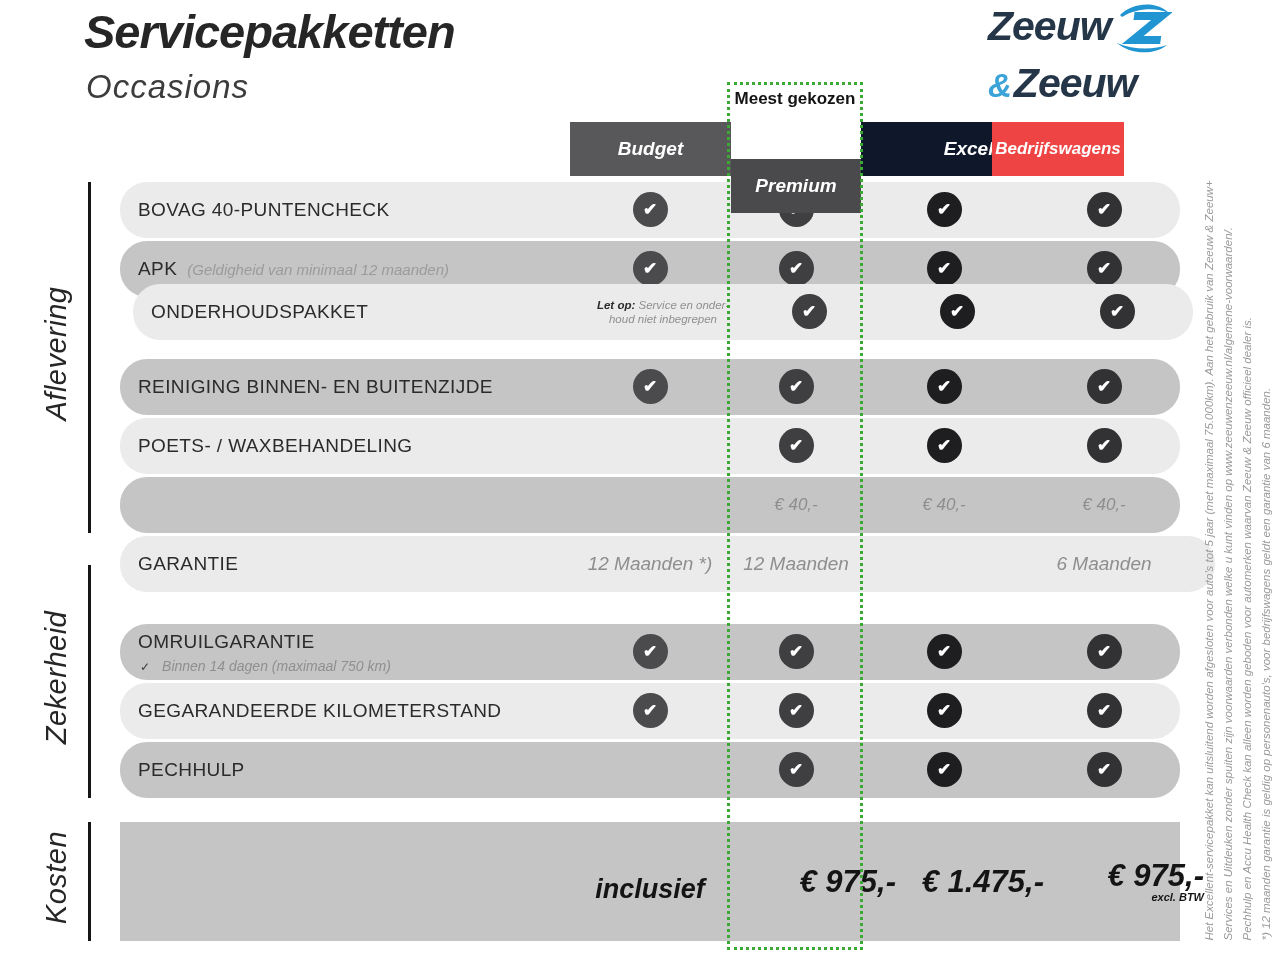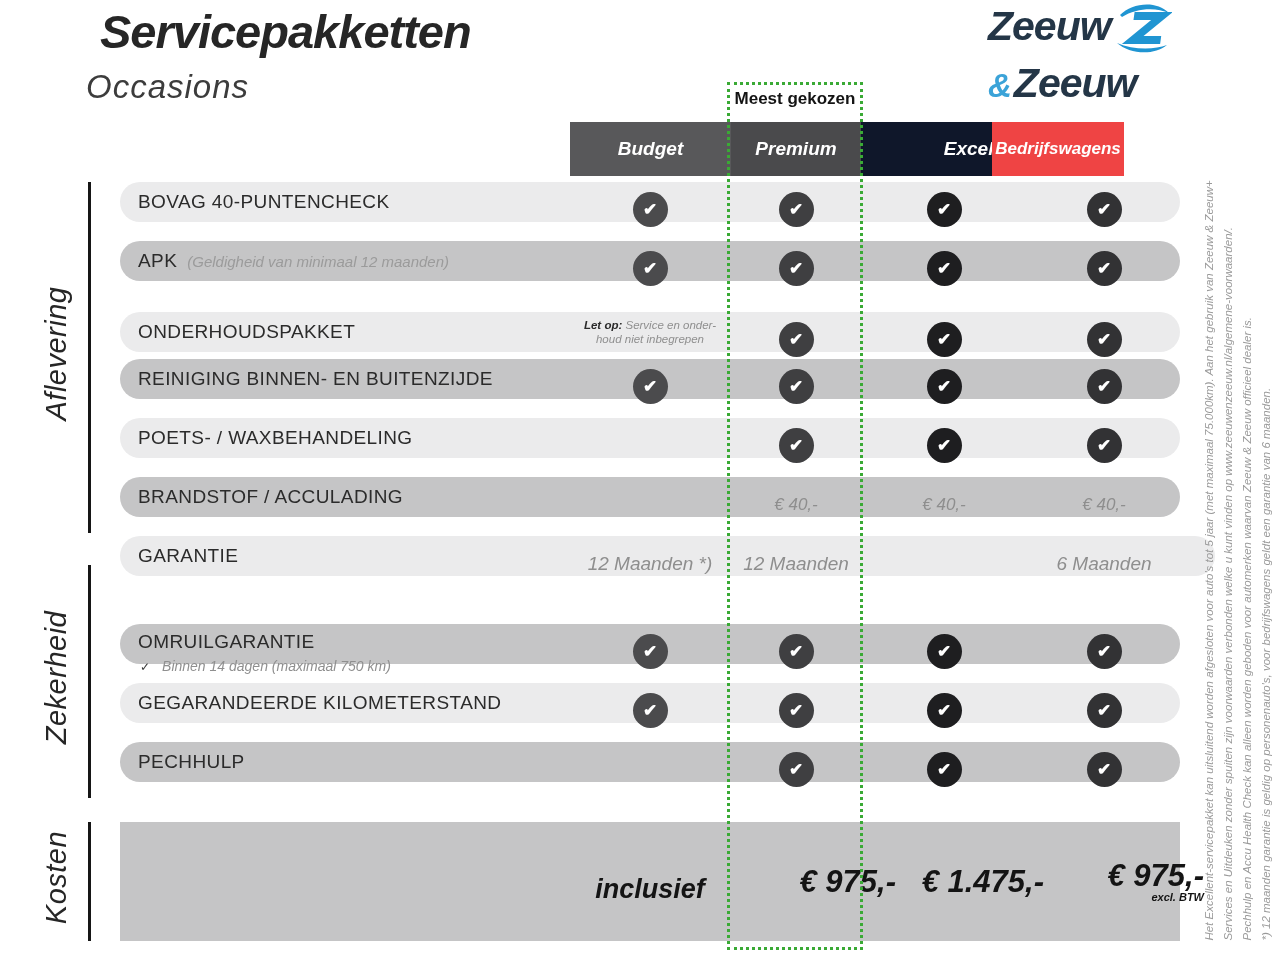--- a/index.html
+++ b/index.html
@@ -1,21 +1,21 @@
 <!DOCTYPE html>
 <html><head>
 <meta charset="utf-8">
 <style>
   html,body{margin:0;padding:0;background:#fff;}
   body{width:1280px;height:960px;overflow:hidden;font-family:"Liberation Sans",sans-serif;}
   .page{position:relative;width:1280px;height:960px;background:#fff;}
 
   
   .title{position:absolute;left:84px;top:4px;font-size:47px;font-weight:800;font-style:italic;
-         color:#262626;letter-spacing:-1px;margin-left:16px;}
+         color:#262626;letter-spacing:-1px;}
   .subtitle{position:absolute;left:86px;top:68px;font-size:33px;font-style:italic;font-weight:400;
             color:#3c3c3c;letter-spacing:1px;}
 
   
   .logo{position:absolute;left:988px;top:6px;font-style:italic;line-height:1;}
   .logo-row{display:flex;align-items:flex-start;text-align:center;}
   .logo .w{font-size:41px;font-weight:800;color:#243647;letter-spacing:-1px;}
   .logo .amp{font-size:33px;font-weight:700;color:#3ba3d8;margin-right:2px;position:relative;top:6px;}
   .logo-icon{margin-left:3px;position:relative;top:-4px;}
   .logo-row2{margin-top:2px;}
@@ -24,21 +24,21 @@
   .hlbox{position:absolute;left:727px;top:82px;width:136px;height:868px;
          border:3px dotted #3aaa35;box-sizing:border-box;z-index:40;pointer-events:none;}
   .badge{position:absolute;left:727px;top:89px;width:136px;text-align:center;z-index:41;
          font-size:17px;font-weight:700;color:#141414;}
 
   
   .colhead{position:absolute;top:122px;height:54px;display:flex;align-items:center;justify-content:center;
            color:#fff;font-weight:700;font-style:italic;font-size:19px;z-index:5;}
 
   
-  .row{position:absolute;left:120px;width:1060px;height:40px;border-radius:27px;}
+  .row{position:absolute;left:120px;width:1060px;height:56px;border-radius:27px;}
   .row.light{background:#ebebec;}
   .row.dark{background:#c5c5c6;}
   .row-label{position:absolute;left:18px;top:50%;transform:translateY(-50%);
              font-size:19px;color:#2b2b2b;letter-spacing:0.4px;white-space:nowrap;}
   .row-label.two{top:7px;transform:none;}
   .sub-inline{font-style:italic;color:#9b9b9b;font-size:15px;margin-left:10px;letter-spacing:0;}
   .sub-below{margin-top:5px;font-size:14px;font-style:italic;color:#8f8f8f;letter-spacing:0;}
   .sub-below .pfx{font-style:normal;color:#3c3c3c;font-size:12px;margin-right:12px;margin-left:2px;}
 
   .check{position:absolute;width:35px;height:35px;border-radius:50%;top:10px;
@@ -94,61 +94,60 @@
       <span class="amp">&amp;</span>
       <span class="w">Zeeuw</span>
     </div>
   </div>
 
   <div class="badge">Meest gekozen</div>
   <div class="hlbox"></div>
 
   <div id="colheads">
       <div class="colhead" style="left: 570px; width: 161px; background: rgb(88, 88, 90);">Budget</div>
-      <div class="colhead" style="left: 731px; width: 130px; background: rgb(74, 74, 76);">Premium</div>
+      <div class="colhead" style="left: 731px; width: 130px; background: rgb(74, 74, 76); margin-top: 37px;">Premium</div>
       <div class="colhead" style="left: 861px; width: 167px; background: #0f172a; padding-left: 41px;">Excellent</div>
       <div class="colhead" style="left: 992px; width: 132px; background: #ef4444; font-size: 17px;">Bedrijfswagens</div>
     </div>
   <div id="rows">
       <div class="row light" style="top: 182px;">
         <div class="row-label">BOVAG 40-PUNTENCHECK</div>
         <div class="check" style="left: 512.5px; background: rgb(75, 75, 77);">✔</div>
         <div class="check" style="left: 658.5px; background: rgb(63, 63, 65);">✔</div>
         <div class="check" style="left: 806.5px; background: rgb(30, 30, 32);">✔</div>
         <div class="check" style="left: 966.5px; background: rgb(50, 50, 52);">✔</div>
       </div>
       <div class="row dark" style="top: 241px;">
         <div class="row-label">APK<span class="sub-inline">(Geldigheid van minimaal 12 maanden)</span></div>
         <div class="check" style="left: 512.5px; background: rgb(75, 75, 77);">✔</div>
         <div class="check" style="left: 658.5px; background: rgb(63, 63, 65);">✔</div>
         <div class="check" style="left: 806.5px; background: rgb(30, 30, 32);">✔</div>
         <div class="check" style="left: 966.5px; background: rgb(50, 50, 52);">✔</div>
       </div>
-      <div class="row light" style="top: 312px;">
+      <div class="row light" style="top: 284px; margin-left: 13px;">
         <div class="row-label">ONDERHOUDSPAKKET</div>
         <div class="note" style="left: 442px;"><b>Let op:</b> Service en onder-<br>houd niet inbegrepen</div>
         <div class="check" style="left: 658.5px; background: rgb(63, 63, 65);">✔</div>
         <div class="check" style="left: 806.5px; background: rgb(30, 30, 32);">✔</div>
         <div class="check" style="left: 966.5px; background: rgb(50, 50, 52);">✔</div>
       </div>
       <div class="row dark" style="top: 359px;">
         <div class="row-label">REINIGING BINNEN- EN BUITENZIJDE</div>
         <div class="check" style="left: 512.5px; background: rgb(75, 75, 77);">✔</div>
         <div class="check" style="left: 658.5px; background: rgb(63, 63, 65);">✔</div>
         <div class="check" style="left: 806.5px; background: rgb(30, 30, 32);">✔</div>
         <div class="check" style="left: 966.5px; background: rgb(50, 50, 52);">✔</div>
       </div>
       <div class="row light" style="top: 418px;">
         <div class="row-label">POETS- / WAXBEHANDELING</div>
         <div class="check" style="left: 658.5px; background: rgb(63, 63, 65);">✔</div>
         <div class="check" style="left: 806.5px; background: rgb(30, 30, 32);">✔</div>
         <div class="check" style="left: 966.5px; background: rgb(50, 50, 52);">✔</div>
       </div>
       <div class="row dark" style="top: 477px;">
-        <div class="row-label">BRANDSTOF / ACCULADING</div>
         <div class="celltext sm" style="left: 591px;">€ 40,-</div>
         <div class="celltext sm" style="left: 739px;">€ 40,-</div>
         <div class="celltext sm" style="left: 899px;">€ 40,-</div>
       </div>
       <div class="row light" style="top: 536px; padding-left: 35px;">
         <div class="row-label">GARANTIE</div>
         <div class="celltext" style="left: 445px;">12 Maanden *)</div>
         <div class="celltext" style="left: 591px;">12 Maanden</div>
         <div class="celltext" style="left: 899px;">6 Maanden</div>
       </div>

